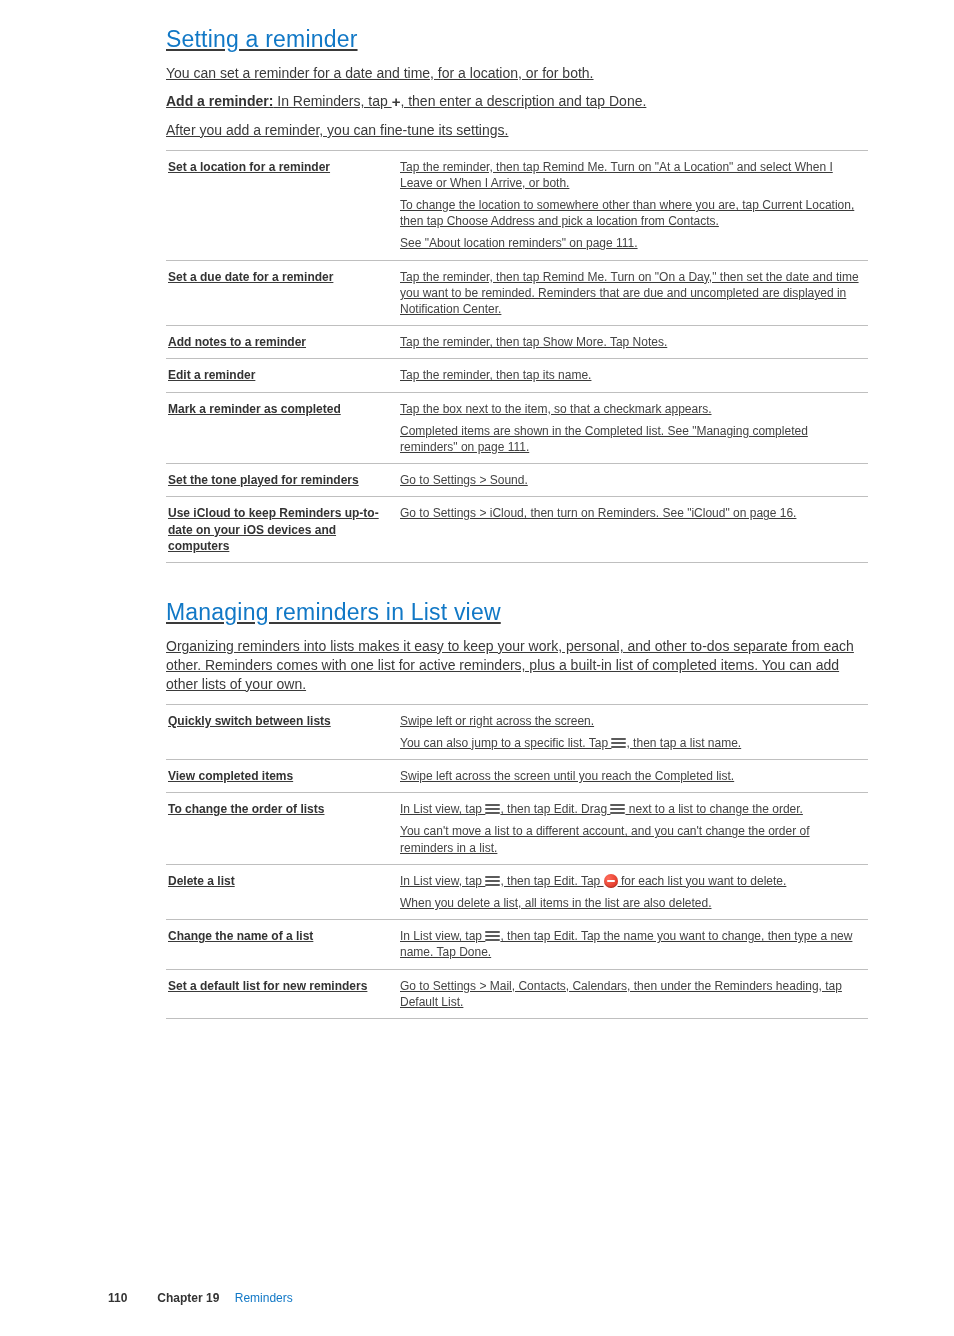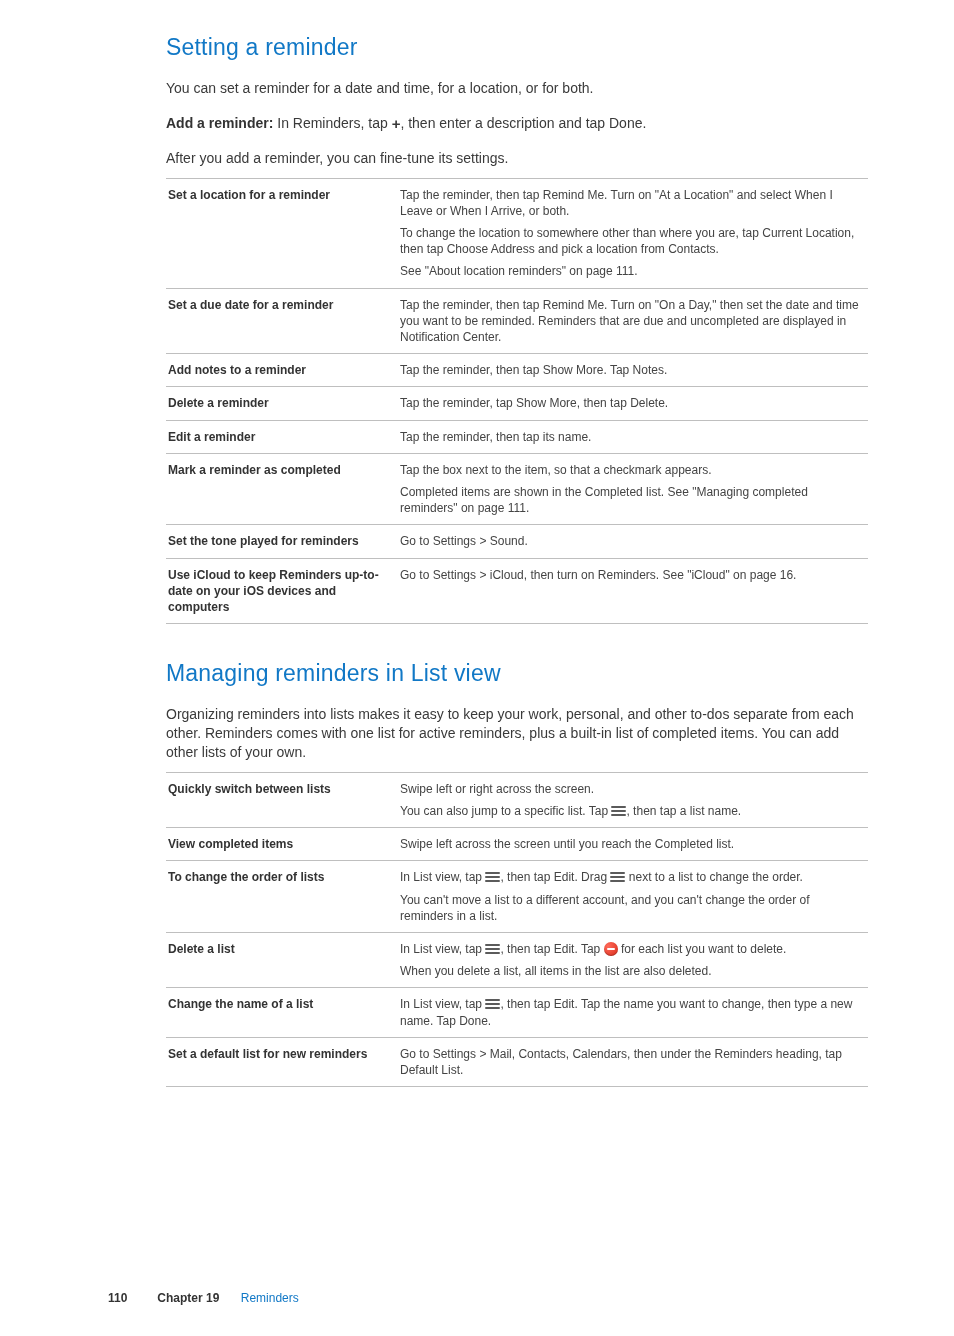--- a/index.html
+++ b/index.html
@@ -8,31 +8,32 @@
     width: 954px;
     height: 1336px;
     font-family: "Myriad Pro", "Segoe UI", "Helvetica Neue", Arial, sans-serif;
     font-size: 14px;
     color: #3a3a3a;
     line-height: 1.35;
     background: #fff;
     position: relative;
   }
   .page {
-    padding: 32px 86px 0 166px;
+    padding: 24px 86px 0 166px;
+    text-decoration: underline;
   }
   h2.section-title {
     color: #1178c6;
     font-weight: 400;
     font-size: 23px;
     margin: 0 0 2px 0;
     letter-spacing: 0.2px;
   }
   p.body {
-    margin: 16px 0 10px 0;
+    margin: 9px 0 10px 0;
     color: #3a3a3a;
   }
   p.lead { margin-bottom: 8px; }
   .bold { font-weight: 600; color: #333; }
   .plus {
     display: inline-block;
     font-weight: 700;
     font-size: 15px;
     line-height: 1;
     position: relative;
@@ -108,21 +109,21 @@
     font-size: 12px;
     color: #555;
   }
   .footer .pagenum {
     font-weight: 600;
     color: #333;
     display: inline-block;
     width: 46px;
   }
   .footer .chapter { font-weight: 600; color: #333; }
-  .footer .section { color: #1178c6; margin-left: 18px; }
+  .footer .section { color: #1178c6; margin-left: 12px; }
 </style>
 </head>
 <body>
 
 <div class="page">
 
   <h2 class="section-title">Setting a reminder</h2>
   <p class="body lead">You can set a reminder for a date and time, for a location, or for both.</p>
 
   <p class="body">
@@ -144,26 +145,20 @@
         <tr>
           <td class="label">Set a due date for a reminder</td>
           <td class="desc">
             <p>Tap the reminder, then tap Remind Me. Turn on "On a Day," then set the date and time you want to be reminded. Reminders that are due and uncompleted are displayed in Notification Center.</p>
           </td>
         </tr>
         <tr>
           <td class="label">Add notes to a reminder</td>
           <td class="desc">
             <p>Tap the reminder, then tap Show More. Tap Notes.</p>
-          </td>
-        </tr>
-        <tr>
-          <td class="label">Delete a reminder</td>
-          <td class="desc">
-            <p>Tap the reminder, tap Show More, then tap Delete.</p>
           </td>
         </tr>
         <tr>
           <td class="label">Edit a reminder</td>
           <td class="desc">
             <p>Tap the reminder, then tap its name.</p>
           </td>
         </tr>
         <tr>
           <td class="label">Mark a reminder as completed</td>

